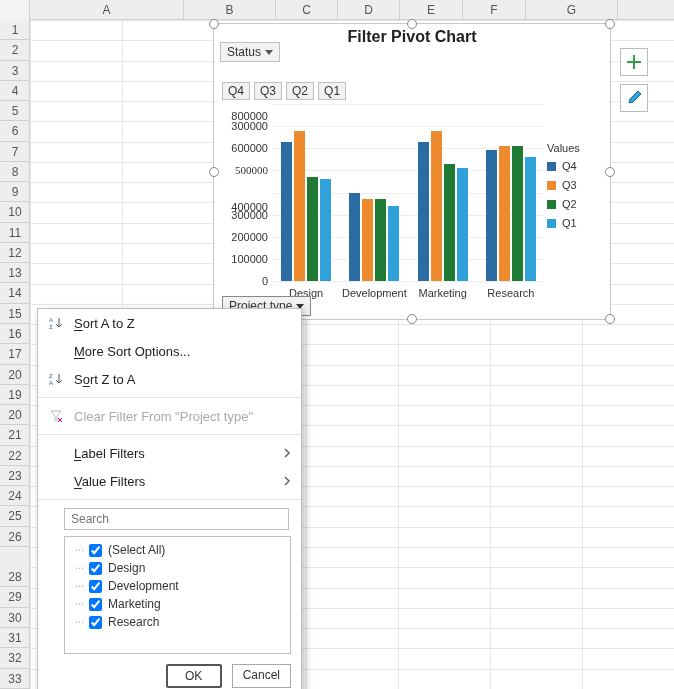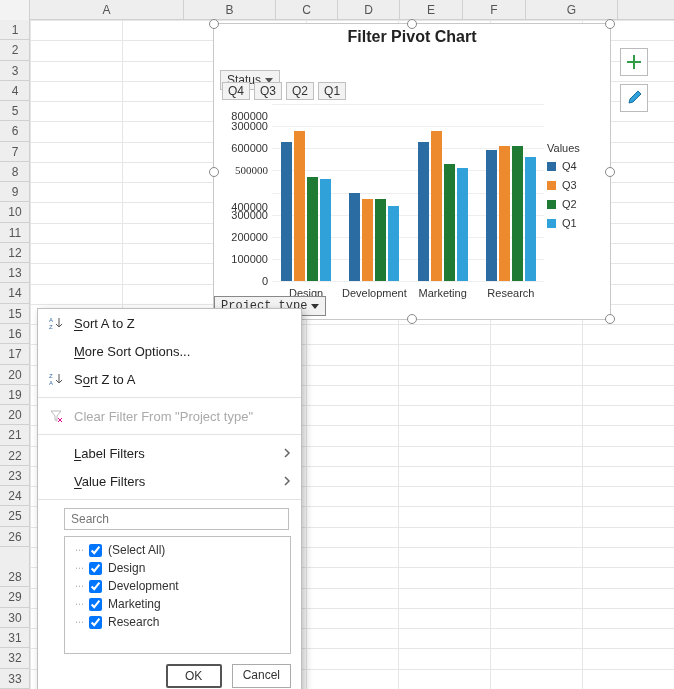--- a/index.html
+++ b/index.html
@@ -99,24 +99,24 @@
     cursor: pointer;
   }
   .chart-filter-btn.active { border-color: #888; }
   .tri-down {
     display: inline-block;
     width: 0; height: 0;
     border-left: 4px solid transparent;
     border-right: 4px solid transparent;
     border-top: 5px solid #555;
   }
-  .status-btn { position: absolute; top: 46px; left: 6px; }
+  .status-btn { position: absolute; top: 18px; left: 6px; }
   .series-btns { position: absolute; top: 58px; left: 8px; display: flex; gap: 4px; }
   .series-btns .chart-filter-btn { padding: 1px 5px; }
-  .projtype-btn { position: absolute; bottom: 3px; left: 0; font-family: Liberation Mono, monospace; }
+  .projtype-btn { position: absolute; bottom: 3px; left: 8px; }
   .projtype-btn .tri-down { border-top-color: #333; }
   
   .plot-area {
     position: absolute;
     left: 8px; right: 66px; top: 80px; bottom: 40px;
   }
   .y-axis {
     position: absolute;
     left: 0; top: 0; bottom: 0; width: 48px;
   }

